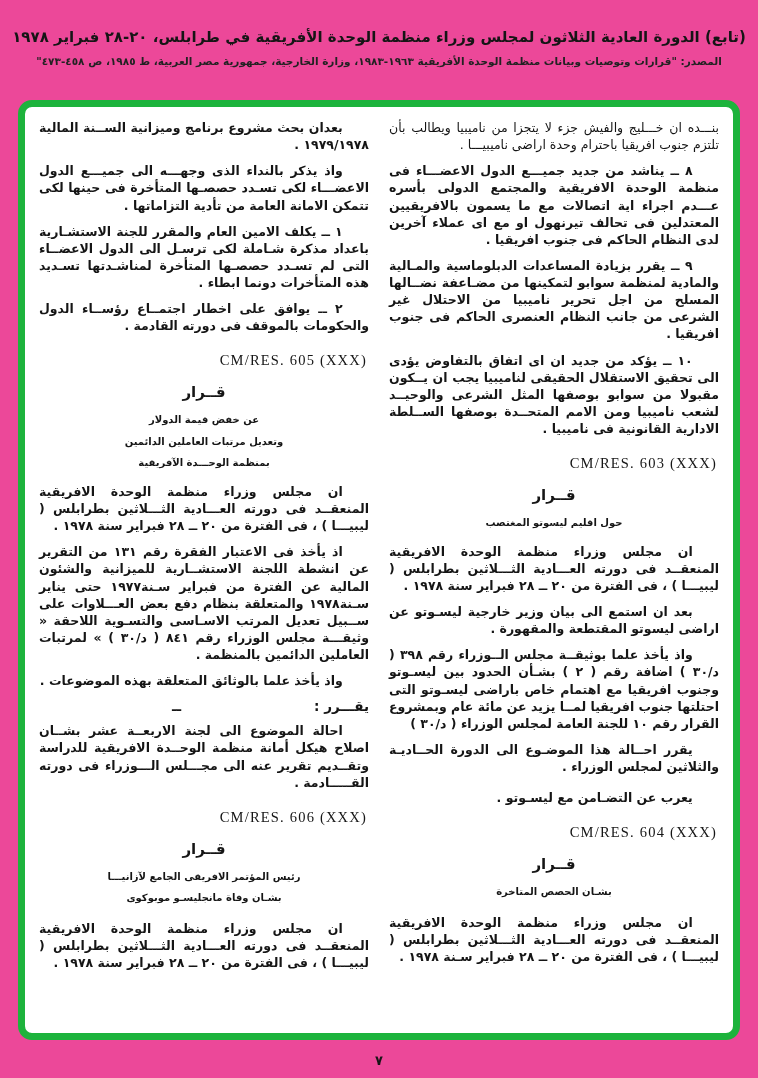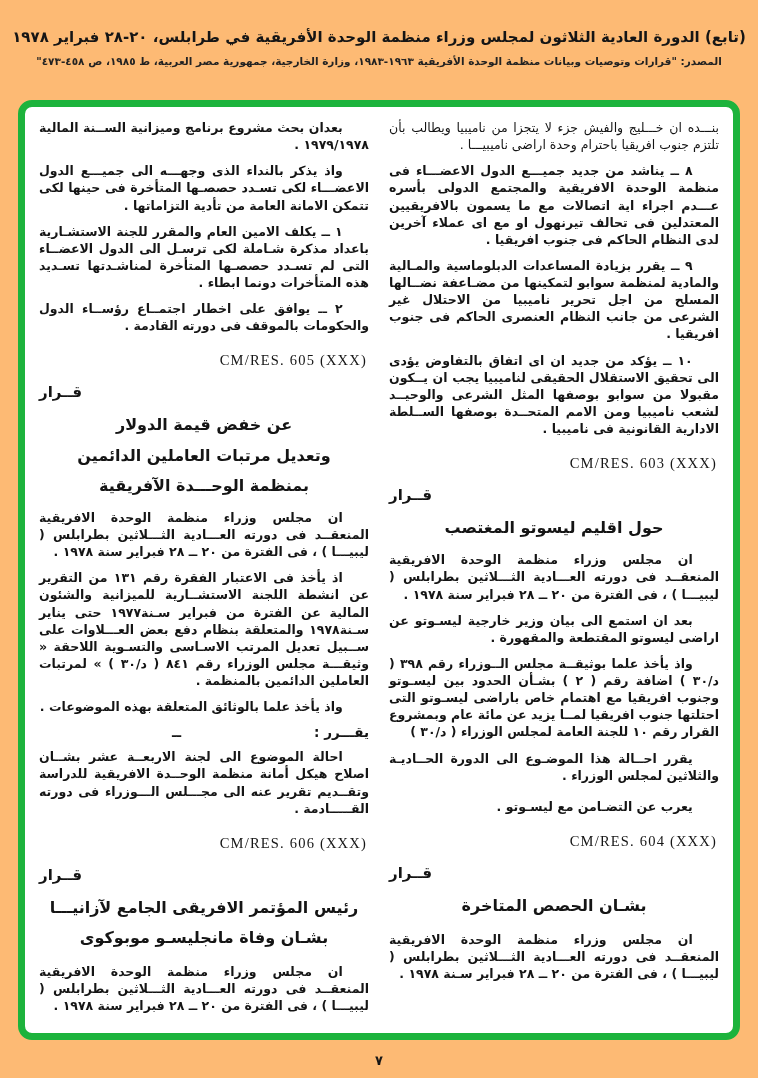--- a/index.html
+++ b/index.html
@@ -1,31 +1,31 @@
 <!DOCTYPE html>
 <html lang="ar"><head>
 <meta charset="utf-8">
 <style>
   html,body{margin:0;padding:0;background:#ffffff;}
-  .page{position:relative;width:758px;height:1078px;background:#fdba74;overflow:hidden;
+  .page{position:relative;width:758px;height:1078px;background:#ec4899;overflow:hidden;
         font-family:"DejaVu Sans",sans-serif;color:#151515;}
   .header{position:absolute;top:28px;left:0;right:0;text-align:center;direction:rtl;}
   .title{font-size:15px;font-weight:bold;letter-spacing:0;}
   .source{font-size:10.5px;font-weight:bold;margin-top:9px;color:#222;}
   .frame{position:absolute;left:18px;top:100px;width:722px;height:940px;box-sizing:border-box;
          border:7px solid #1db33c;border-radius:14px;padding:12px 14px;overflow:hidden;background:#fff;}
   .cols{display:flex;direction:rtl;gap:20px;height:100%;}
   .col{flex:1;min-width:0;direction:rtl;}
   .para{font-size:12.5px;line-height:1.37;text-align:justify;margin:0 0 9px;}
   .indent{text-indent:2.1em;font-weight:bold;}
   .mt{margin-top:14px;}
   .res{direction:ltr;text-align:right;font-family:"Liberation Serif","DejaVu Serif",serif;
        font-size:14.5px;letter-spacing:1.2px;margin:18px 2px 14px;}
-  .h-word{text-align:left;font-weight:bold;font-size:15px;margin:4px 0 12px;}
-  .h-line{text-align:center;font-weight:bold;font-size:16px;margin:0 0 7px;line-height:1.45;}
+  .h-word{text-align:center;font-weight:bold;font-size:15px;margin:4px 0 12px;}
+  .h-line{text-align:center;font-weight:bold;font-size:10px;margin:0 0 7px;line-height:1.45;}
   .h-block{margin-bottom:12px;}
   .decision{display:flex;direction:rtl;font-weight:bold;font-size:13.5px;margin:2px 0 8px;}
   .decision .dash{flex:1;text-align:center;font-weight:bold;}
   .footer{position:absolute;bottom:10px;left:0;right:0;text-align:center;
           font-size:13px;font-weight:bold;}
 </style>
 </head>
 <body>
 
 <div class="page">

